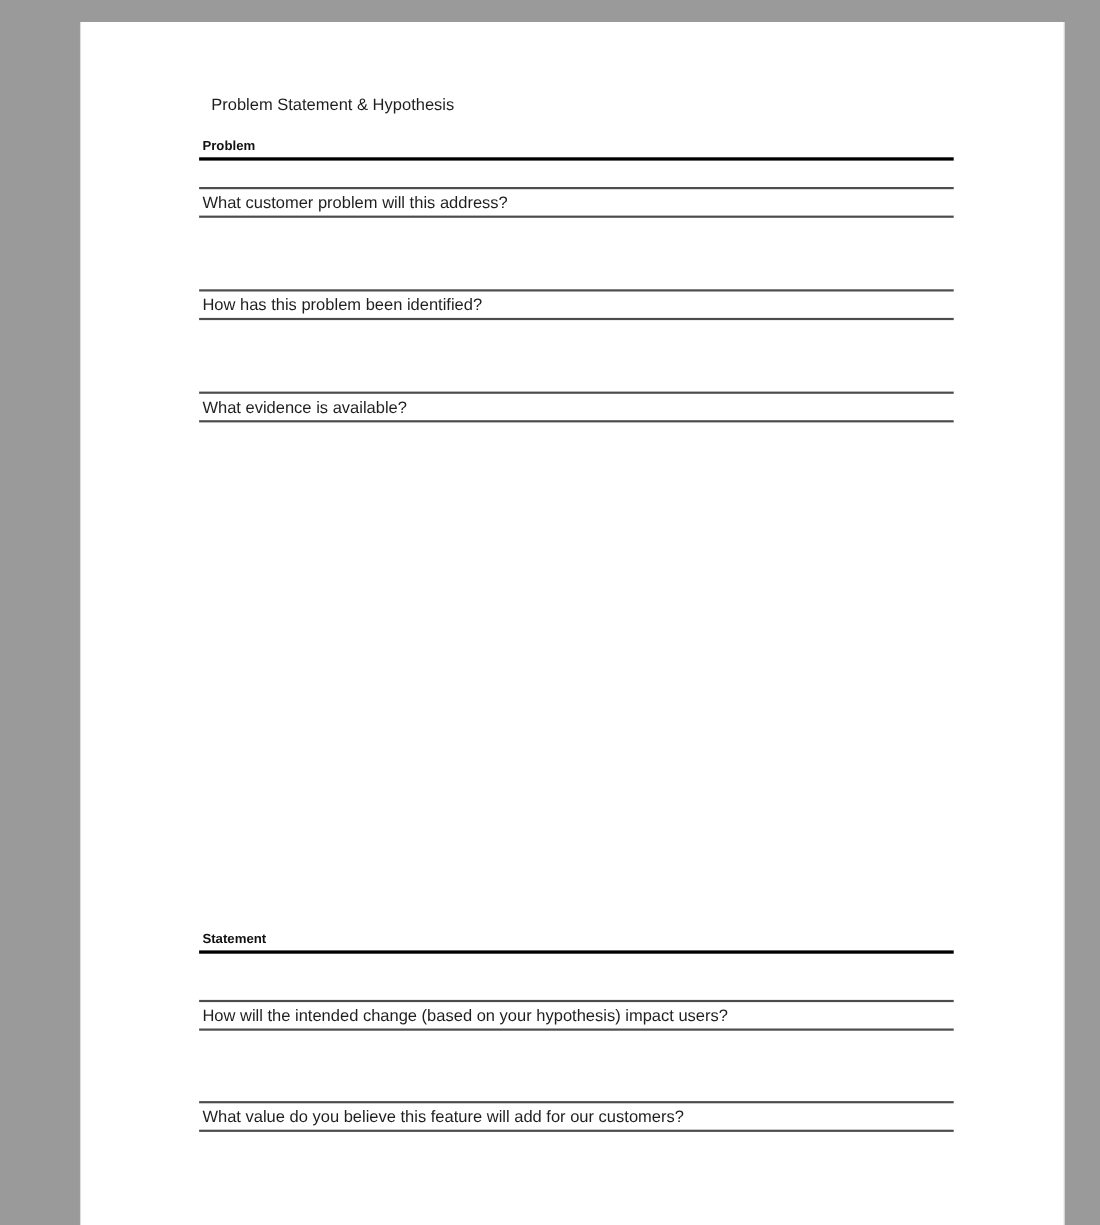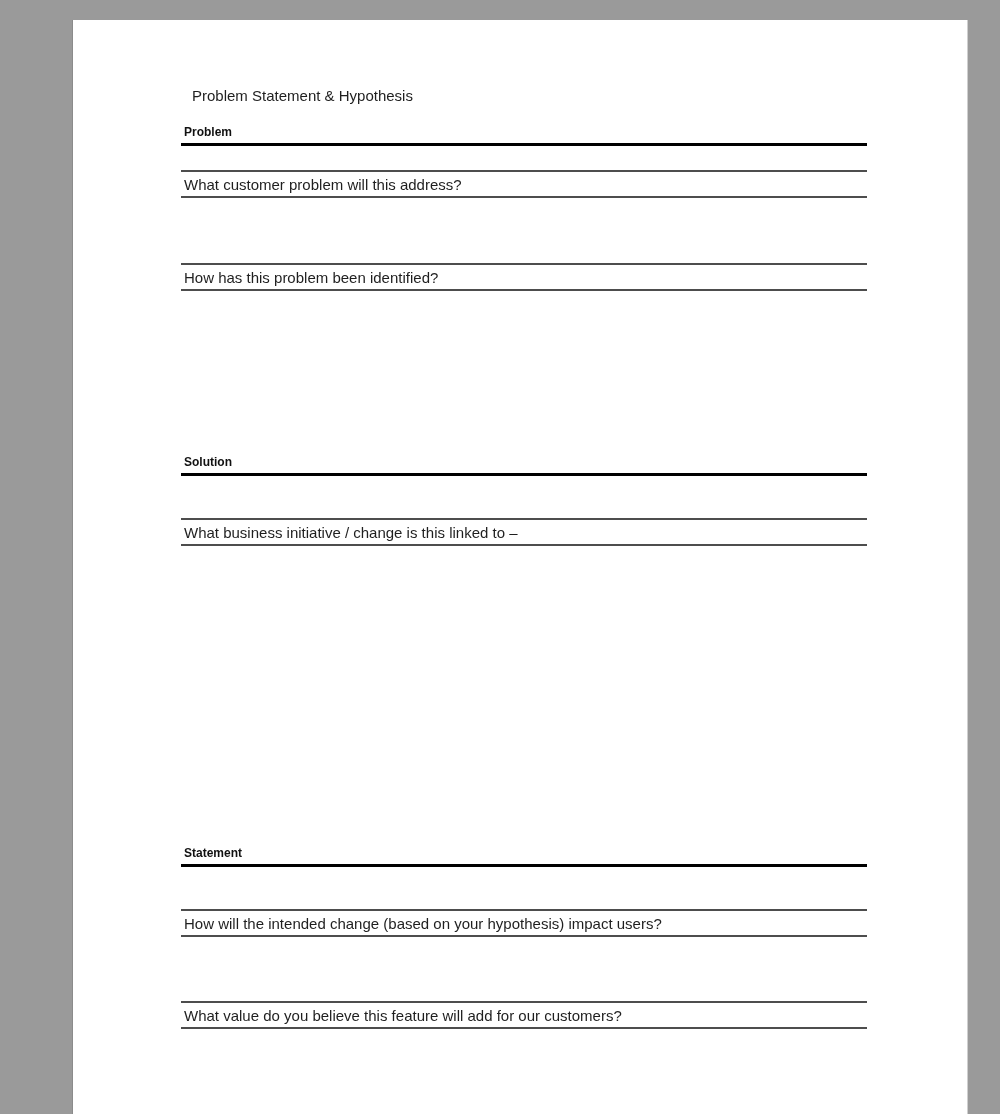--- a/index.html
+++ b/index.html
@@ -64,24 +64,23 @@
 <div class="paper">
 
   <div class="doc-title">Problem Statement &amp; Hypothesis</div>
 
   <div class="section-heading" style="top:96px;">Problem</div>
 
   <div class="field" style="top:239px;">How has this problem been identified?</div>
 
   <div class="field" style="top:146px;">What customer problem will this address?</div>
 
+  <div class="field" style="top:332px;">What evidence is available?</div>
 
-  <div class="section-heading" style="top:426px;">Solution</div>
 
-  <div class="field" style="top:494px;">What business initiative / change is this linked to –</div>
 
 
 
   <div class="section-heading" style="top:817px;">Statement</div>
 
   <div class="field" style="top:885px;">How will the intended change (based on your hypothesis) impact users?</div>
 
   <div class="field" style="top:977px;">What value do you believe this feature will add for our customers?</div>
 
 </div>

